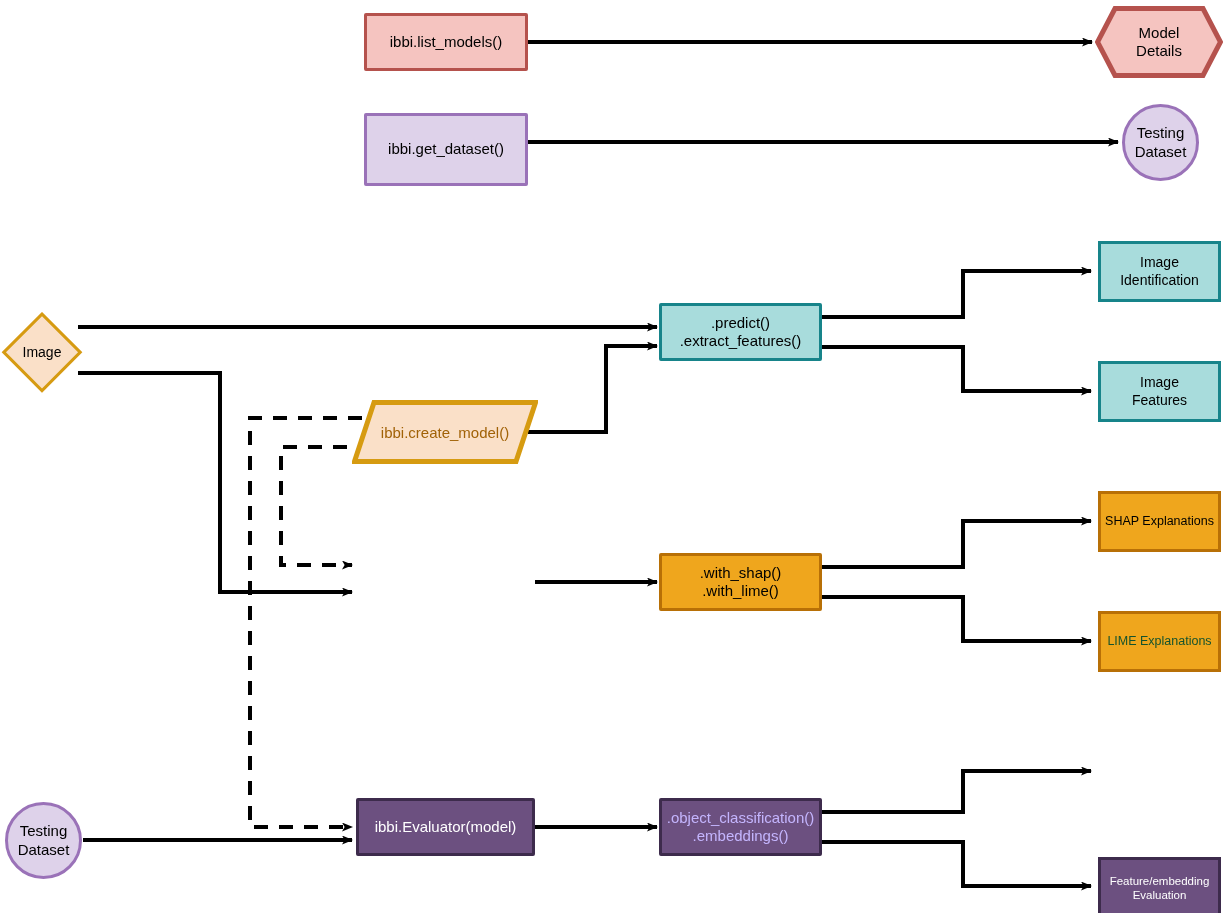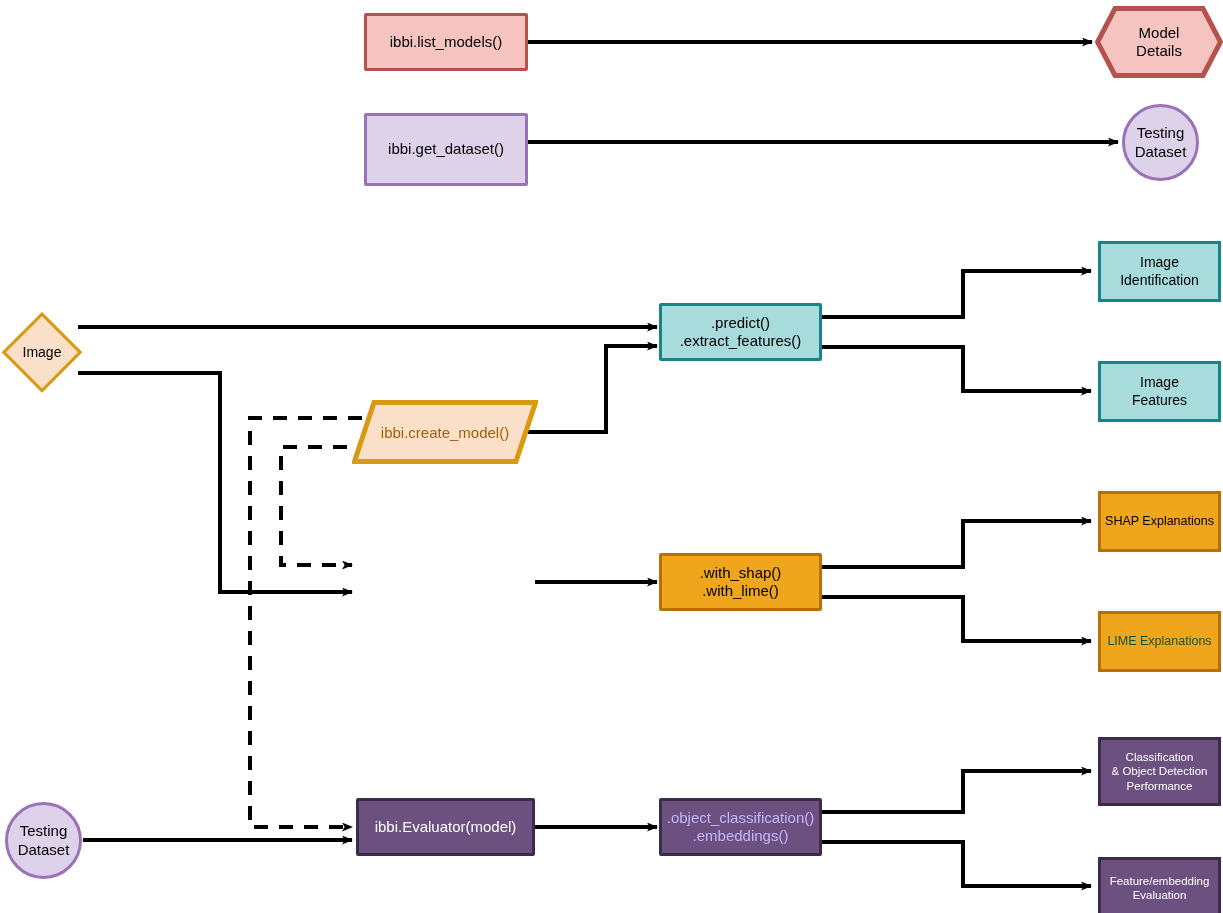--- a/index.html
+++ b/index.html
@@ -229,26 +229,20 @@
               background:#6c5080; border-color:#3d2b4c; color:#ffffff; font-size:15px;">
     <span>ibbi.Evaluator(model)</span>
   </div>
 
   <div class="node rounded" style="left:659px; top:798px; width:163px; height:58px;
               background:#6c5080; border-color:#3d2b4c; color:#c4b5fd; font-size:15px;">
     <span>.object_classification()
 .embeddings()</span>
   </div>
 
-  <div class="node rect" style="left:1098px; top:737px; width:123px; height:69px;
-              background:#6c5080; border-color:#3d2b4c; color:#ffffff; font-size:11.5px;">
-    <span>Classification
-&amp; Object Detection
-Performance</span>
-  </div>
 
   <div class="node rect" style="left:1098px; top:857px; width:123px; height:62px;
               background:#6c5080; border-color:#3d2b4c; color:#ffffff; font-size:11.5px;">
     <span>Feature/embedding
 Evaluation</span>
   </div>
 
 </div>
 
 </body></html>

